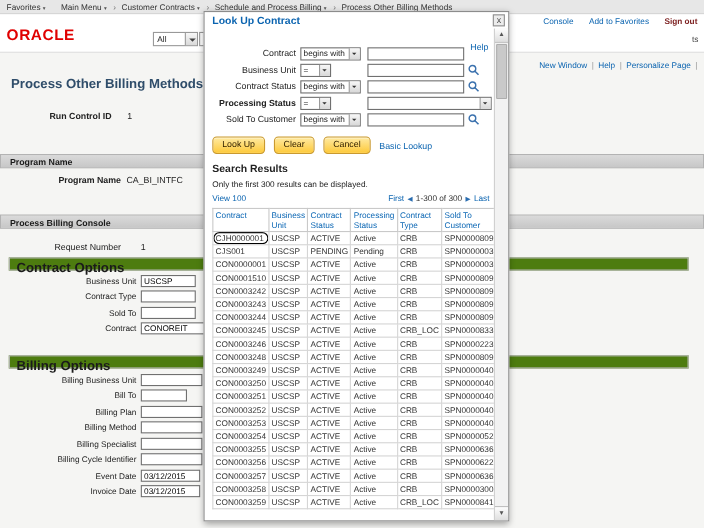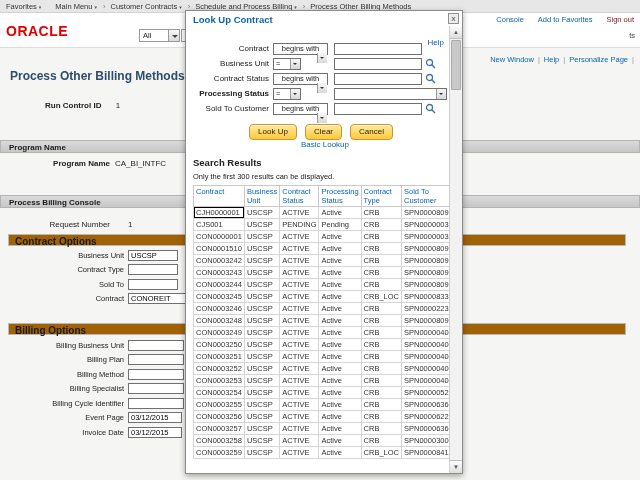--- a/index.html
+++ b/index.html
@@ -8,38 +8,38 @@
 
   
   .topbar { position:absolute; left:0; top:0; width:640px; height:13px; background:#e7e7e7; border-bottom:1px solid #d2d2d2; display:flex; align-items:center; padding-left:6px; font-size:7.5px; color:#333; white-space:nowrap; }
   .crumb { margin-right:4px; cursor:default; }
   .crumb.gap { margin-left:10px; }
   .bc-arrow { font-size:5px; color:#555; margin-left:2px; }
   .bc-sep { color:#777; margin:0 5px 0 2px; }
   .band { position:absolute; left:0; top:13px; width:640px; height:35px; background:#ffffff; border-bottom:1px solid #dddddd; }
   .hdr-links { position:absolute; top:15px; right:6px; display:flex; gap:14px; font-size:7.5px; align-items:center; }
   .lnk { color:#0b64b0; cursor:pointer; }
-  .signout { color:#7d2121; font-weight:normal; cursor:pointer; }
+  .signout { color:#7d2121; font-weight:bold; cursor:pointer; }
   .brand { position:absolute; left:6px; top:23px; font-size:14px; font-weight:bold; color:#e00000; letter-spacing:.5px; }
   .scope-select { position:absolute; left:139px; top:29px; width:41px; height:13px; background:#fff; border:1px solid #999; display:flex; align-items:center; font-size:7.5px; }
   .scope-select .val { padding-left:3px; flex:1; }
   .dd-sq { width:11px; height:100%; background:linear-gradient(#f7f7f7,#d9d9d9); border-left:1px solid #999; position:relative; }
   .dd-sq::after { content:""; position:absolute; left:2.5px; top:4.5px; border:3px solid transparent; border-top-color:#444; }
   .global-search { position:absolute; left:181px; top:29px; width:126px; height:13px; border:1px solid #999; background:#fff; font-size:7.5px; }
   .frag { position:absolute; top:31px; right:5px; font-size:7.5px; color:#444; }
   .page-links { position:absolute; top:55px; right:6px; font-size:7.5px; display:flex; align-items:center; gap:4px; }
   .pl-sep { color:#999; }
 
   
   .page-title { position:absolute; left:10px; top:69px; font-size:12px; font-weight:bold; color:#2f4d6a; }
   .runctl { position:absolute; left:45px; top:101px; font-size:8px; }
   .runctl .b { font-weight:bold; }
   .runctl .v { margin-left:12px; }
   .secbar { position:absolute; left:0; width:640px; height:13px; background:linear-gradient(#dadada,#c7c7c7); border:1px solid #b3b3b3; font-size:8px; font-weight:bold; color:#1b1b1b; padding:1.5px 0 0 8px; }
-  .subbar { position:absolute; left:8px; width:618px; height:12px; background:#a16207; border:1px solid #b8b8b8; font-size:10px; font-weight:bold; color:#1b1b1b; padding:1px 0 0 6px; }
+  .subbar { position:absolute; left:8px; width:618px; height:12px; background:#4d7c0f; border:1px solid #b8b8b8; font-size:12px; font-weight:bold; color:#1b1b1b; padding:1px 0 0 6px; }
   .kv { position:absolute; left:0; display:flex; font-size:8px; align-items:center; }
   .kl { width:110px; text-align:right; }
   .kl.b { font-weight:bold; }
   .kv .vv { margin-left:5px; }
   .kv .vv2 { margin-left:18px; }
   .fgroup { position:absolute; left:0; width:260px; }
   .frow { display:flex; align-items:center; height:14.5px; }
   .flabel { width:124px; text-align:right; font-size:7.5px; color:#222; }
   .finput { margin-left:4px; height:11px; border:1px solid #707070; background:#fff; font-size:7.5px; font-family:"Liberation Sans", sans-serif; padding:0 2px; }
 
@@ -49,41 +49,41 @@
   .m-close { position:absolute; top:2px; right:3px; width:11px; height:11px; border:1px solid #909090; background:#ececec; font-size:8px; line-height:9px; text-align:center; color:#444; cursor:pointer; }
   .m-help { position:absolute; top:27px; right:18px; font-size:8px; }
   .m-content { position:absolute; left:0; top:16px; right:13px; bottom:0; padding-left:7px; overflow:hidden; }
   .crow { display:flex; align-items:center; height:15px; font-size:8px; }
   #criteria { margin-top:14px; }
   .clabel { width:76px; text-align:right; margin-right:4px; }
   .clabel.b { font-weight:bold; }
   .opcell { width:57px; display:flex; }
   .ddl { display:inline-flex; align-items:center; height:12px; border:1px solid #707070; background:#fff; font-size:7.5px; }
   .ddl .ddl-val { padding:0 2px; flex:1; white-space:nowrap; }
-  .ddl.wide { width:55px;flex-direction:column; }
+  .ddl.wide { width:55px; }
   .ddl.narrow { width:28px; }
   .ddl.wideselect { width:113px; margin-left:4px; }
   .ddl-btn { width:10px; height:100%; background:linear-gradient(#f7f7f7,#d8d8d8); border-left:1px solid #9a9a9a; position:relative; flex:none; margin-left:auto; }
   .ddl-btn::after { content:""; position:absolute; left:2px; top:4px; border:2.5px solid transparent; border-top-color:#333; }
   .cinput { margin-left:4px; width:88px; height:12px; border:1px solid #707070; background:#fff; font-size:7.5px; font-family:"Liberation Sans", sans-serif; padding:0 2px; }
   .mag { margin-left:3px; display:inline-flex; cursor:pointer; }
-  .btnrow { margin-top:8px; display:flex; align-items:center;flex-direction:column; }
+  .btnrow { margin-top:8px; display:flex; align-items:center; }
   #btns { display:flex; gap:8px; }
   .ybtn { font-size:8px; font-family:"Liberation Sans", sans-serif; color:#332200; padding:2px 8px 3px; border:1px solid #c9992f; border-radius:4px; background:linear-gradient(#ffeaa2,#fdc93a); box-shadow:inset 0 1px 0 rgba(255,255,255,.5); cursor:pointer; }
   .basic { margin-left:8px; font-size:8px; }
   .sr-head { margin-top:8px; font-size:9.5px; font-weight:bold; color:#222; }
   .sr-note { margin-top:4px; font-size:7.5px; }
   .pager { margin-top:4px; display:flex; align-items:center; font-size:7.5px; padding-right:4px; }
   .pgroup { margin-left:auto; display:flex; align-items:center; gap:3px; }
   .pico { font-size:6px; color:#2a6db0; cursor:pointer; }
   .prange { color:#333; }
   table.grid { margin-top:4px; border-collapse:collapse; table-layout:fixed; font-size:7.5px; }
   .grid th { color:#0a66b4; font-weight:normal; text-align:left; border:1px solid #c9c9c9; padding:1px 2px; vertical-align:top; background:#fff; line-height:1.2; cursor:pointer; }
   .grid td { border:1px solid #d5d5d5; padding:0 2px; height:12px; color:#333; white-space:nowrap; overflow:hidden; background:#fff; cursor:pointer; }
-  .grid td.sel { box-shadow:inset 0 0 0 1px #000; }
+  .grid td.sel { box-shadow:inset 0 0 0 1px #000;border-radius:6px; }
   .m-scroll { position:absolute; top:15px; right:0; bottom:0; width:13px; background:#f2f2f2; border-left:1px solid #d0d0d0; }
   .sc-up, .sc-down { position:absolute; left:0; width:12px; height:13px; background:linear-gradient(#fdfdfd,#dedede); text-align:center; font-size:6px; line-height:13px; color:#555; cursor:pointer; }
   .sc-up { top:0; border-bottom:1px solid #c0c0c0; }
   .sc-down { bottom:0; border-top:1px solid #c0c0c0; }
   .sc-thumb { position:absolute; top:14px; left:1px; width:10px; height:50px; background:#c9c9c9; border:1px solid #adadad; border-radius:1px; cursor:grab; }
 </style>
 </head>
 <body>
 
 <div class="stage">
@@ -173,37 +173,41 @@
 
   <div class="subbar" style="top:323px">
     <span>Billing Options</span>
   </div>
   <div class="fgroup" id="billing-fields" style="top:338px">
       <div class="frow">
         <span class="flabel">Billing Business Unit</span>
         <input class="finput" style="width: 56px;">
       </div>
       <div class="frow">
+        <span class="flabel">Bill To</span>
+        <input class="finput" style="width: 42px;">
+      </div>
+      <div class="frow">
         <span class="flabel">Billing Plan</span>
         <input class="finput" style="width: 56px;">
       </div>
       <div class="frow">
         <span class="flabel">Billing Method</span>
         <input class="finput" style="width: 56px;">
       </div>
       <div class="frow">
         <span class="flabel">Billing Specialist</span>
         <input class="finput" style="width: 56px;">
       </div>
       <div class="frow">
         <span class="flabel">Billing Cycle Identifier</span>
         <input class="finput" style="width: 56px;">
       </div>
       <div class="frow">
-        <span class="flabel">Event Page</span>
+        <span class="flabel">Event Date</span>
         <input class="finput" value="03/12/2015" style="width: 54px;">
       </div>
       <div class="frow">
         <span class="flabel">Invoice Date</span>
         <input class="finput" value="03/12/2015" style="width: 54px;">
       </div>
     </div>
 
   <div class="modal">
     <div class="m-title">Look Up Contract</div>
@@ -290,20 +294,30 @@
             <button class="ybtn">Look Up</button>
             <button class="ybtn">Clear</button>
             <button class="ybtn">Cancel</button>
           </span>
         <span class="lnk basic">Basic Lookup</span>
       </div>
 
       <div class="sr-head">Search Results</div>
       <div class="sr-note">Only the first 300 results can be displayed.</div>
 
+      <div class="pager">
+        <span class="lnk">View 100</span>
+        <span class="pgroup">
+          <span class="lnk">First</span>
+          <span class="pico">◀</span>
+          <span class="prange">1-300 of 300</span>
+          <span class="pico">▶</span>
+          <span class="lnk">Last</span>
+        </span>
+      </div>
 
       <table class="grid">
         <colgroup id="cols">
             <col style="width: 52px;">
             <col style="width: 34px;">
             <col style="width: 40px;">
             <col style="width: 40px;">
             <col style="width: 40px;">
             <col style="width: 46px;">
           </colgroup>

